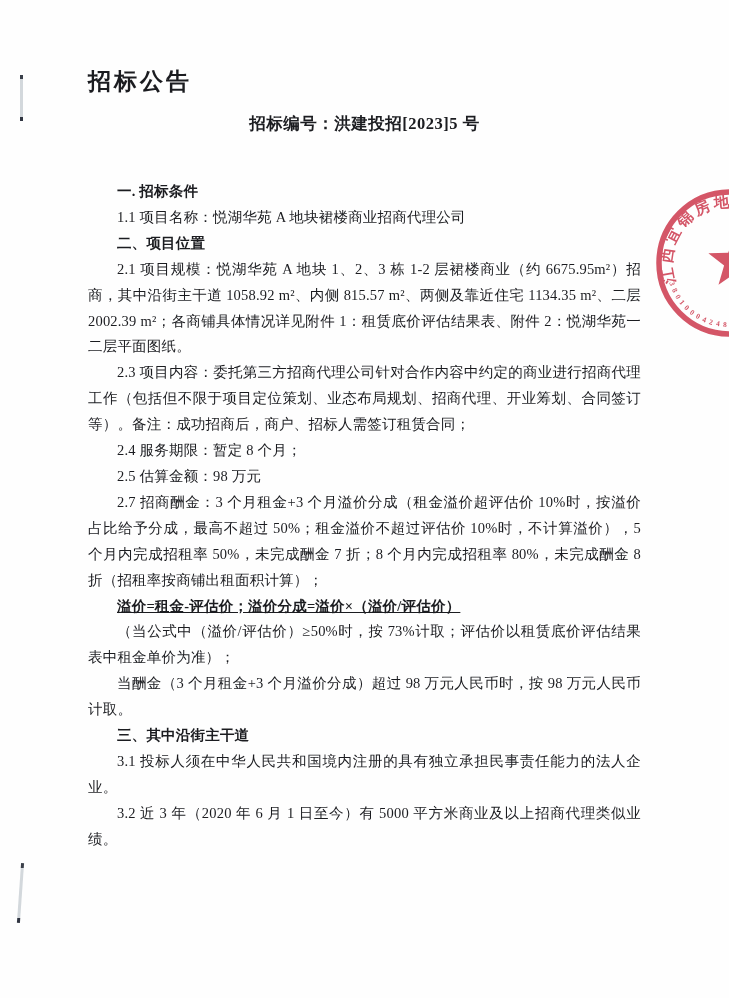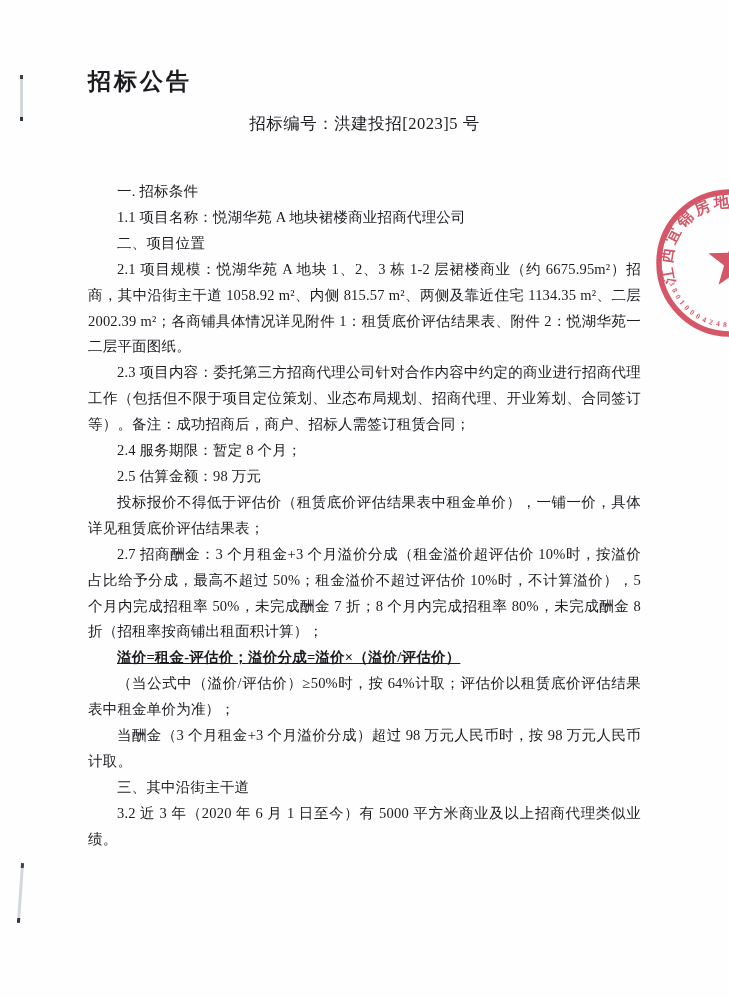--- a/index.html
+++ b/index.html
@@ -22,32 +22,32 @@
     margin: 0 0 12px 0;
     text-align: left;
     font-size: 23px;
     font-weight: bold;
     letter-spacing: 3px;
   }
   .doc-subtitle {
     margin: 16px 0 44px 0;
     text-align: center;
     font-size: 16.5px;
-    font-weight: normal;
+    font-weight: bold;
     letter-spacing: 0.5px;
   }
   .para {
     margin: 0;
     font-size: 14.5px;
     line-height: 25.9px;
     text-align: justify;
     text-indent: 2em;
     letter-spacing: 0.2px;
   }
-  .para.heading { font-weight: normal; }
+  .para.heading { font-weight: bold; }
   .para.formula { font-weight: bold; text-decoration: underline; }
   
   .binding-mark {
     position: absolute;
     width: 3px;
     background: linear-gradient(to bottom,
       #3a3f4a 0 8%,
       #d3d8dc 8% 92%,
       #2f3440 92% 100%);
   }
@@ -94,23 +94,23 @@
     <h1 class="doc-title">招标公告</h1>
     <h2 class="doc-subtitle">招标编号：洪建投招[2023]5 号</h2>
     <div>
         <p class="para heading">一. 招标条件</p>
         <p class="para body">1.1 项目名称：悦湖华苑 A 地块裙楼商业招商代理公司</p>
         <p class="para heading">二、项目位置</p>
         <p class="para body">2.1 项目规模：悦湖华苑 A 地块 1、2、3 栋 1-2 层裙楼商业（约 6675.95m²）招商，其中沿街主干道 1058.92 m²、内侧 815.57 m²、两侧及靠近住宅 1134.35 m²、二层 2002.39 m²；各商铺具体情况详见附件 1：租赁底价评估结果表、附件 2：悦湖华苑一二层平面图纸。</p>
         <p class="para body">2.3 项目内容：委托第三方招商代理公司针对合作内容中约定的商业进行招商代理工作（包括但不限于项目定位策划、业态布局规划、招商代理、开业筹划、合同签订等）。备注：成功招商后，商户、招标人需签订租赁合同；</p>
         <p class="para body">2.4 服务期限：暂定 8 个月；</p>
         <p class="para body">2.5 估算金额：98 万元</p>
-        <p class="para body">投标报价不得低于评估价（租赁底价评估结果表中租金单价），一铺一价，具体详见租赁底价评估结果表；</p>
         <p class="para body">2.7 招商酬金：3 个月租金+3 个月溢价分成（租金溢价超评估价 10%时，按溢价占比给予分成，最高不超过 50%；租金溢价不超过评估价 10%时，不计算溢价），5 个月内完成招租率 50%，未完成酬金 7 折；8 个月内完成招租率 80%，未完成酬金 8 折（招租率按商铺出租面积计算）；</p>
         <p class="para formula">溢价=租金-评估价；溢价分成=溢价×（溢价/评估价）</p>
-        <p class="para body">（当公式中（溢价/评估价）≥50%时，按 64%计取；评估价以租赁底价评估结果表中租金单价为准）；</p>
+        <p class="para body">（当公式中（溢价/评估价）≥50%时，按 73%计取；评估价以租赁底价评估结果表中租金单价为准）；</p>
         <p class="para body">当酬金（3 个月租金+3 个月溢价分成）超过 98 万元人民币时，按 98 万元人民币计取。</p>
         <p class="para heading">三、其中沿街主干道</p>
+        <p class="para body">3.1 投标人须在中华人民共和国境内注册的具有独立承担民事责任能力的法人企业。</p>
         <p class="para body">3.2 近 3 年（2020 年 6 月 1 日至今）有 5000 平方米商业及以上招商代理类似业绩。</p>
       </div>
   </div>
 
 </div>
 
 </body></html>

